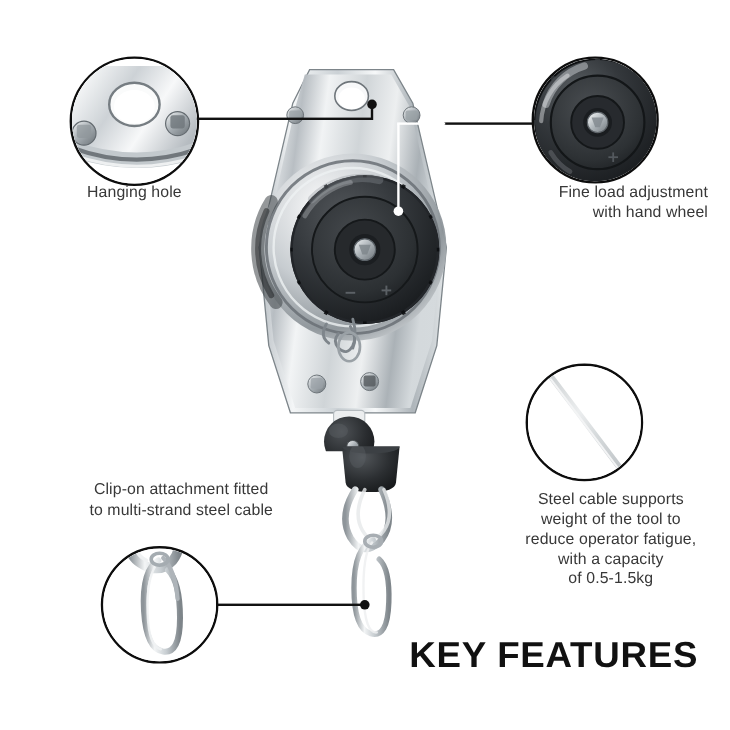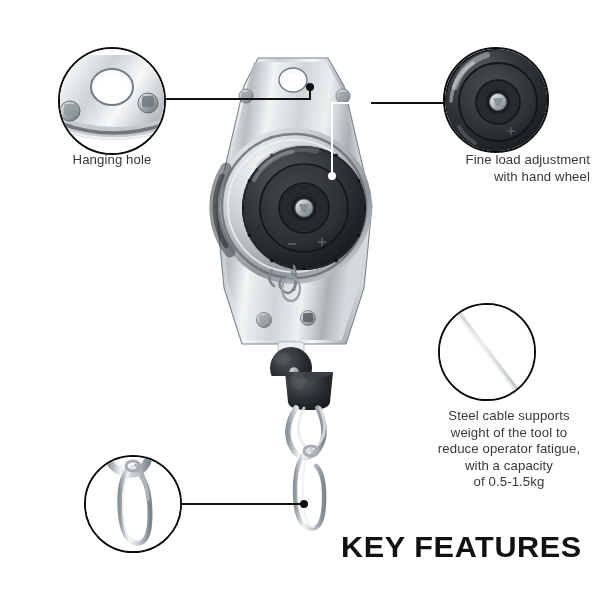--- a/index.html
+++ b/index.html
@@ -369,19 +369,21 @@
       <path d="M24 -12 q-6 18 10 26 q14 7 24 -4 q8 -10 4 -24" fill="none" stroke="url(#c4w)" stroke-width="8" stroke-linecap="round"></path>
       <path d="M28 -10 q-4 14 8 20" fill="none" stroke="#eff1f2" stroke-width="3" stroke-linecap="round"></path>
 
       <path d="M46 10 q-14 8 -12 42 q2 32 16 34 q14 2 14 -28 q0 -30 -10 -40" fill="none" stroke="url(#c4w)" stroke-width="5" stroke-linecap="round"></path>
       <path d="M44 14 q-8 12 -7 40 q1 28 11 30" fill="none" stroke="#f0f2f3" stroke-width="2" stroke-linecap="round" opacity="0.9"></path>
 
       <path d="M50 8 q10 10 12 34" fill="none" stroke="#aeb4b9" stroke-width="3.5" stroke-linecap="round"></path>
       <ellipse cx="47" cy="9" rx="7" ry="5" fill="none" stroke="#a5acb1" stroke-width="3"></ellipse>
     </svg>
   </div>
+  <div class="callout-label" style="left:38px; top:400px; width:226px; text-align:center;">Clip-on attachment fitted
+to multi-strand steel cable</div>
 
   <div class="leader h" style="left:181px; top:503px; width:124px;"></div>
   <div class="dot" style="left:300px; top:500px;"></div>
 
   <div class="key-features" style="left:341px; top:530px;">KEY FEATURES</div>
 
 </div>
 
 </body></html>

